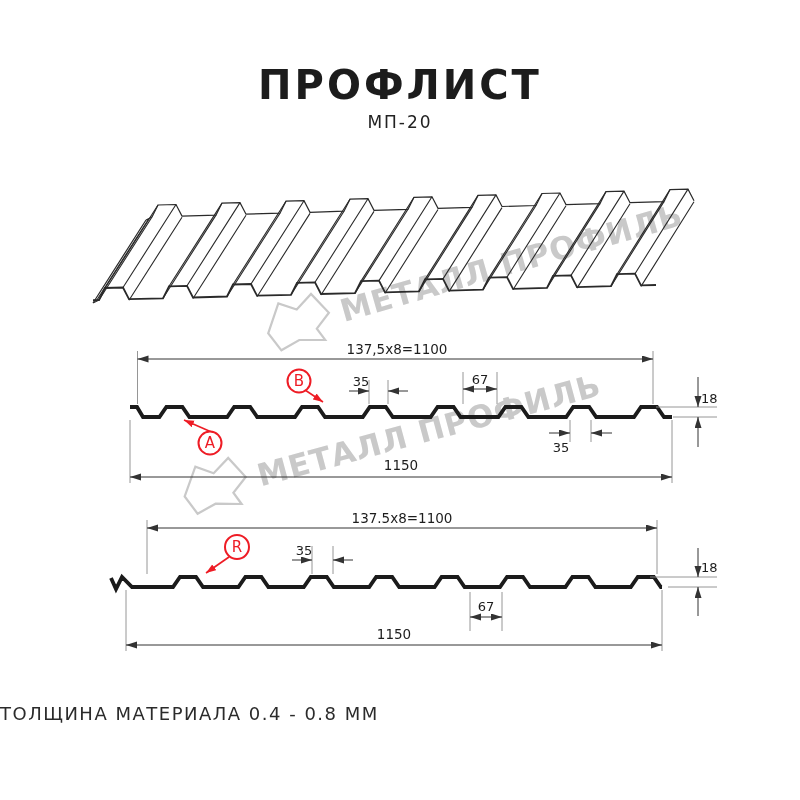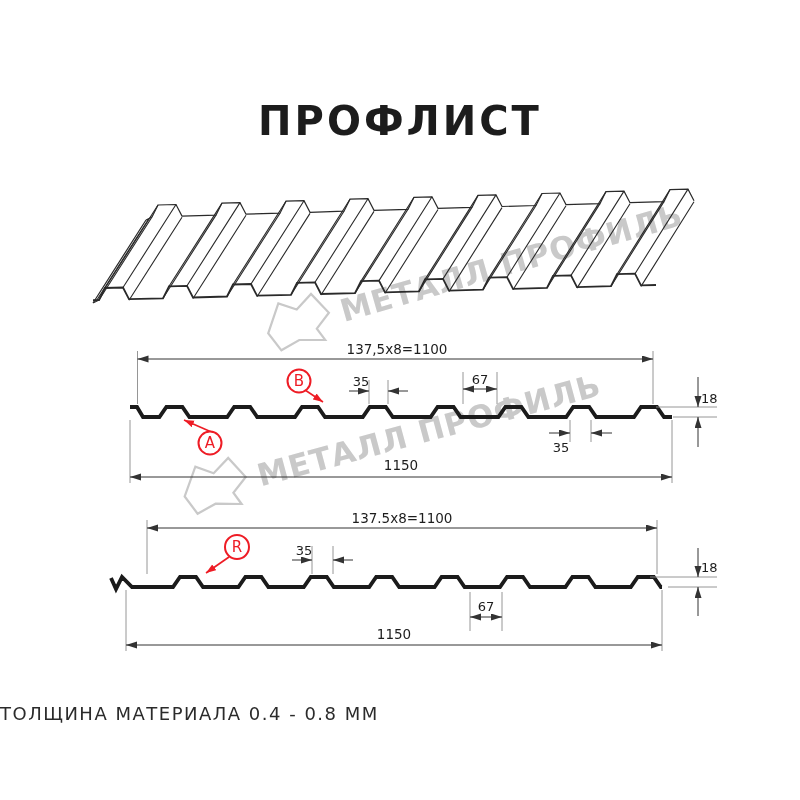--- a/index.html
+++ b/index.html
@@ -1,19 +1,19 @@
 <!DOCTYPE html>
 <html><head>
 <meta charset="utf-8">
 <style>
   html,body{margin:0;padding:0;background:#fff;}
   .page{position:relative;width:800px;height:800px;background:#fff;overflow:hidden;
         font-family:"DejaVu Sans","Liberation Sans",sans-serif;}
   .title{position:absolute;top:62px;left:0;width:800px;text-align:center;
-         font-size:40px;font-weight:700;letter-spacing:3px;color:#1c1c1c;margin-top:36px;}
+         font-size:40px;font-weight:700;letter-spacing:3px;color:#1c1c1c;}
   .subtitle{position:absolute;top:112px;left:0;width:800px;text-align:center;
          font-size:17px;font-weight:500;letter-spacing:2px;color:#222;}
   .footer{position:absolute;top:703px;left:0;width:800px;text-align:left;
          font-size:18px;font-weight:400;letter-spacing:1.5px;color:#2b2b2b;}
   svg{position:absolute;left:0;top:0;}
   .profile{fill:none;stroke:#1b1b1b;stroke-width:3.8;stroke-linejoin:miter;}
   .d{stroke:#333;stroke-width:1;fill:none;}
   .e{stroke:#8a8a8a;stroke-width:0.9;fill:none;}
   .art{fill:none;stroke:#2a2a2a;}
   .dimtxt{font-size:13.5px;fill:#1d1d1d;text-anchor:middle;}
@@ -23,20 +23,21 @@
   .marktxt{font-size:15px;fill:#ee1c25;text-anchor:middle;font-weight:500;}
   .leader{stroke:#ee1c25;stroke-width:1.6;fill:none;}
   .wm-logo{fill:none;stroke:#c9c9c9;stroke-width:2.2;stroke-linejoin:miter;}
   .wm-text{font-size:31px;font-weight:700;fill:#c9c9c9;letter-spacing:1px;}
 </style>
 </head>
 <body>
 
 <div class="page">
   <div class="title">ПРОФЛИСТ</div>
+  <div class="subtitle">МП-20</div>
 
   <svg width="800" height="800" viewBox="0 0 800 800">
     <defs>
       <marker id="mA" markerUnits="userSpaceOnUse" markerWidth="12" markerHeight="8" refX="11" refY="3.5" orient="auto-start-reverse">
         <path d="M0,0 L11,3.5 L0,7 Z" fill="#333"></path>
       </marker>
       <marker id="mR" markerUnits="userSpaceOnUse" markerWidth="11" markerHeight="8" refX="10" refY="3.5" orient="auto-start-reverse">
         <path d="M0,0 L10,3.5 L0,7 Z" fill="#ee1c25"></path>
       </marker>
     </defs>

